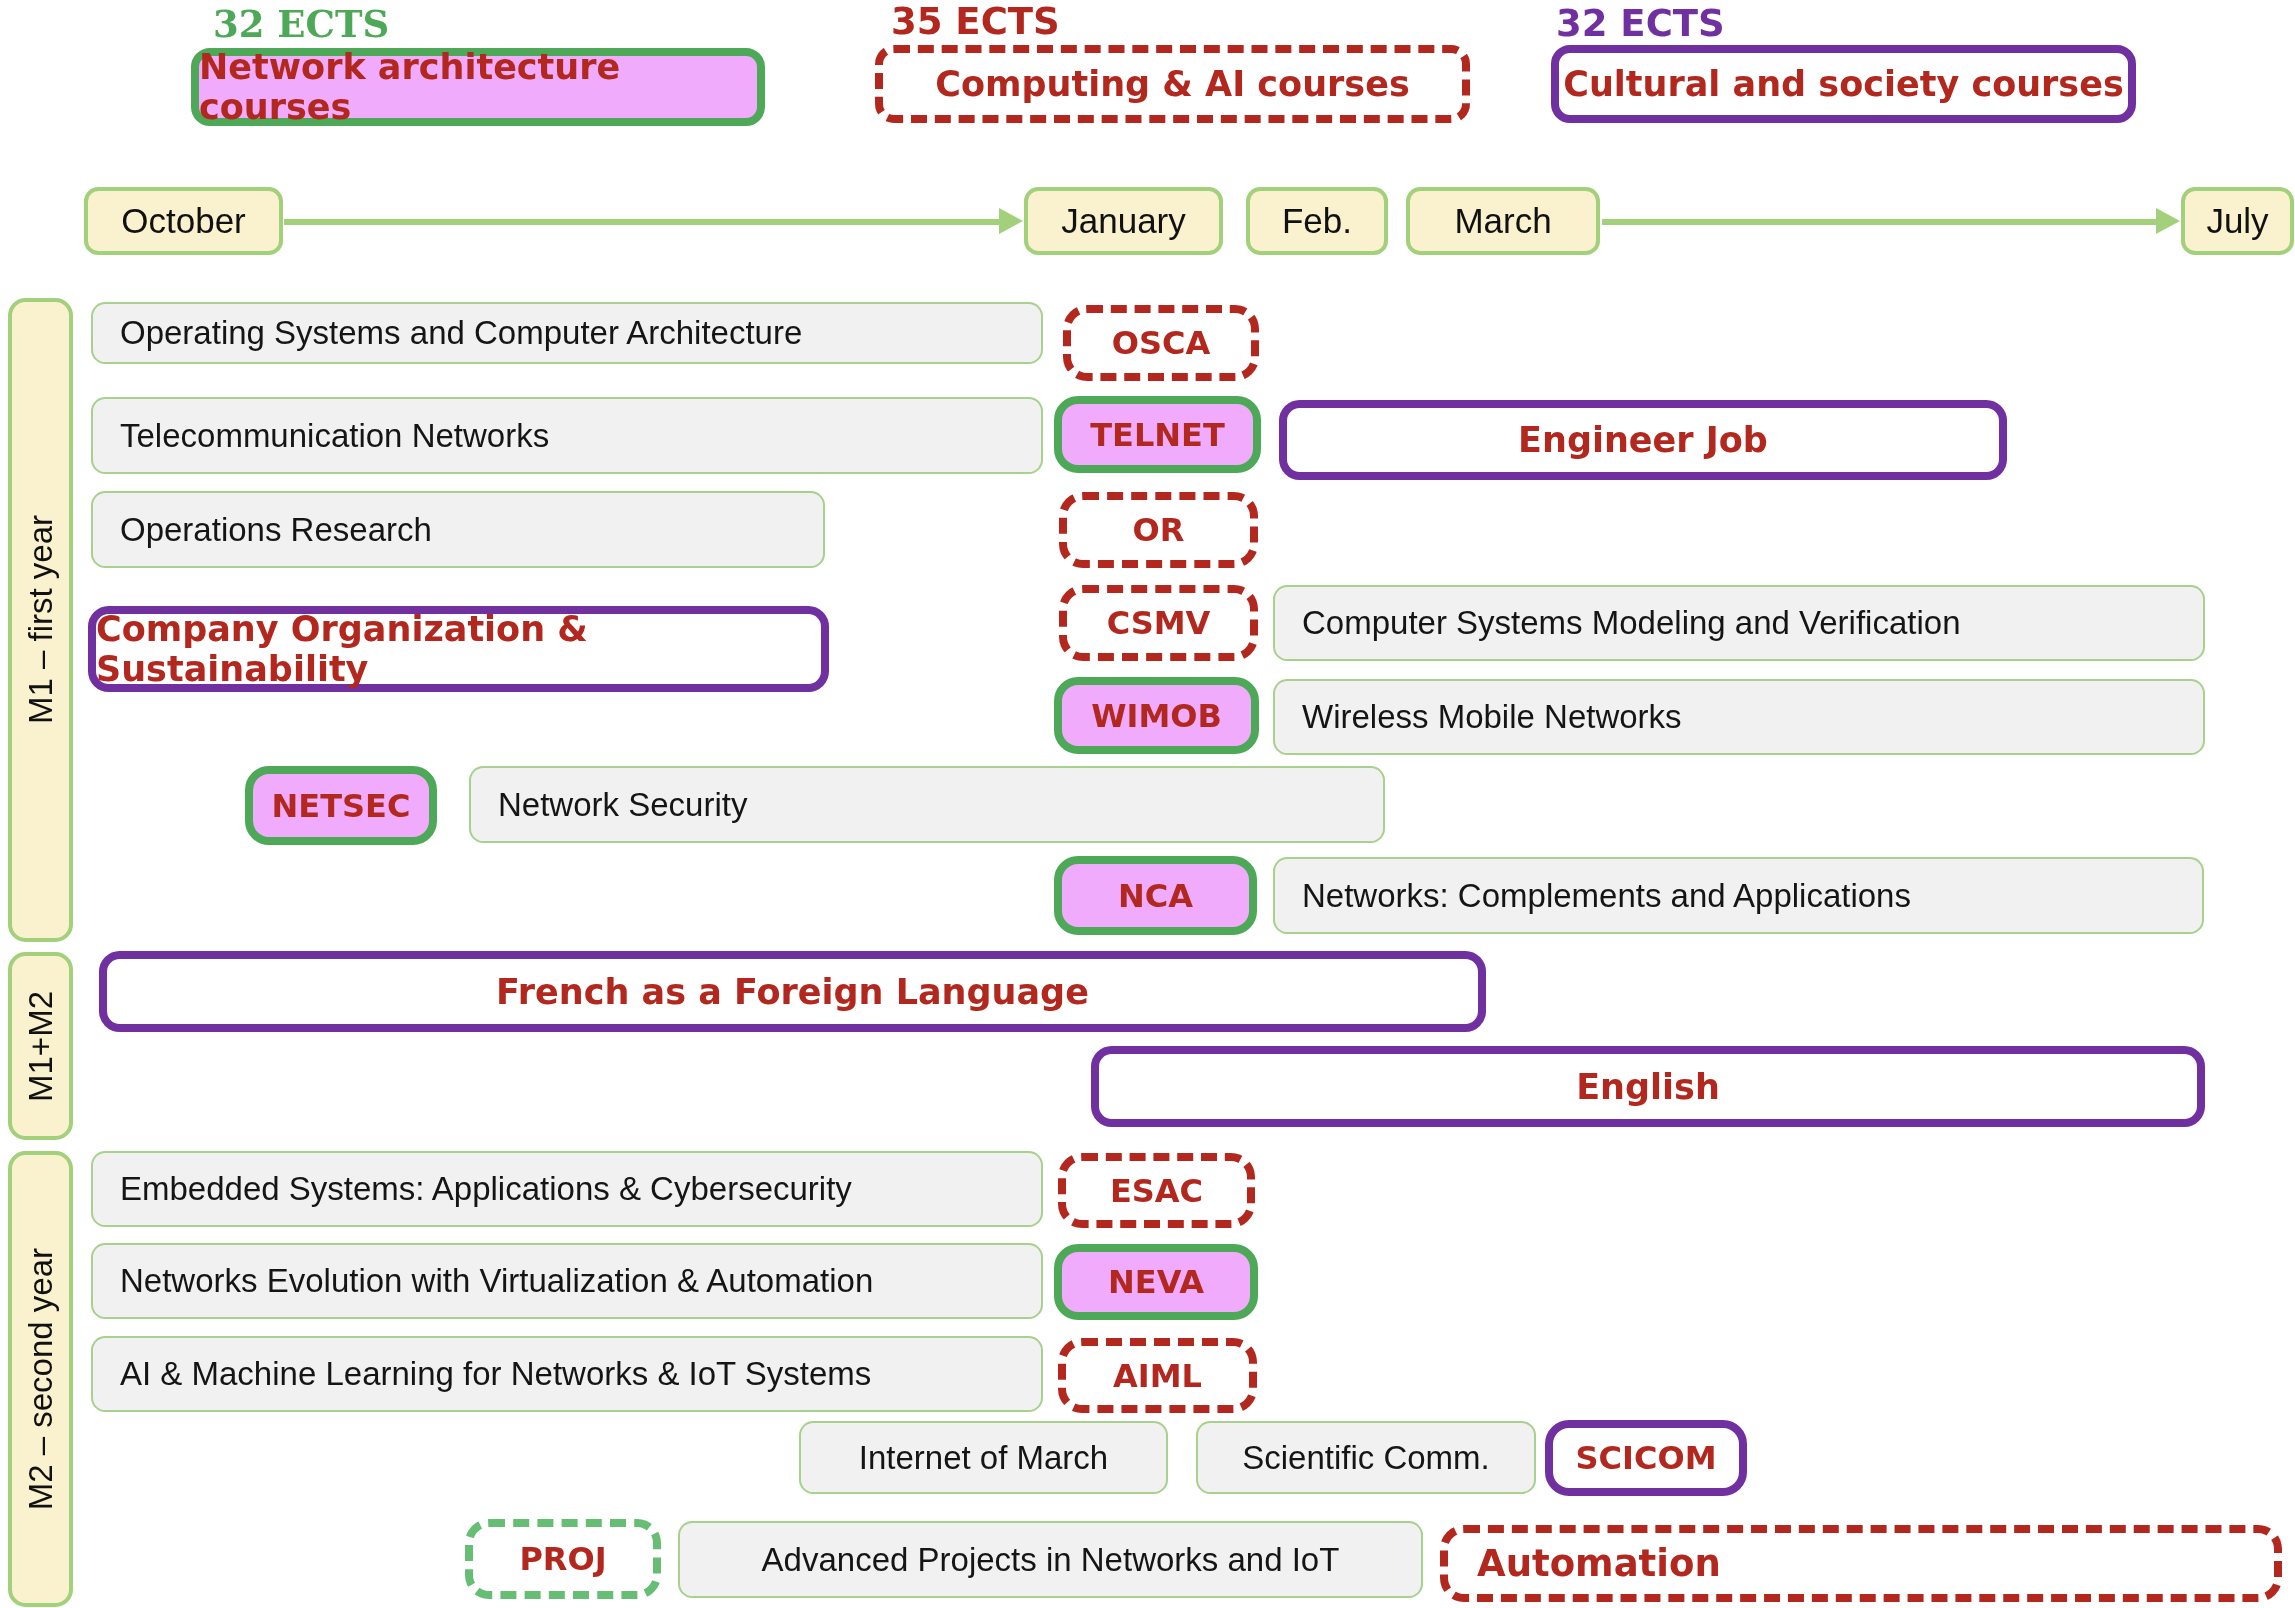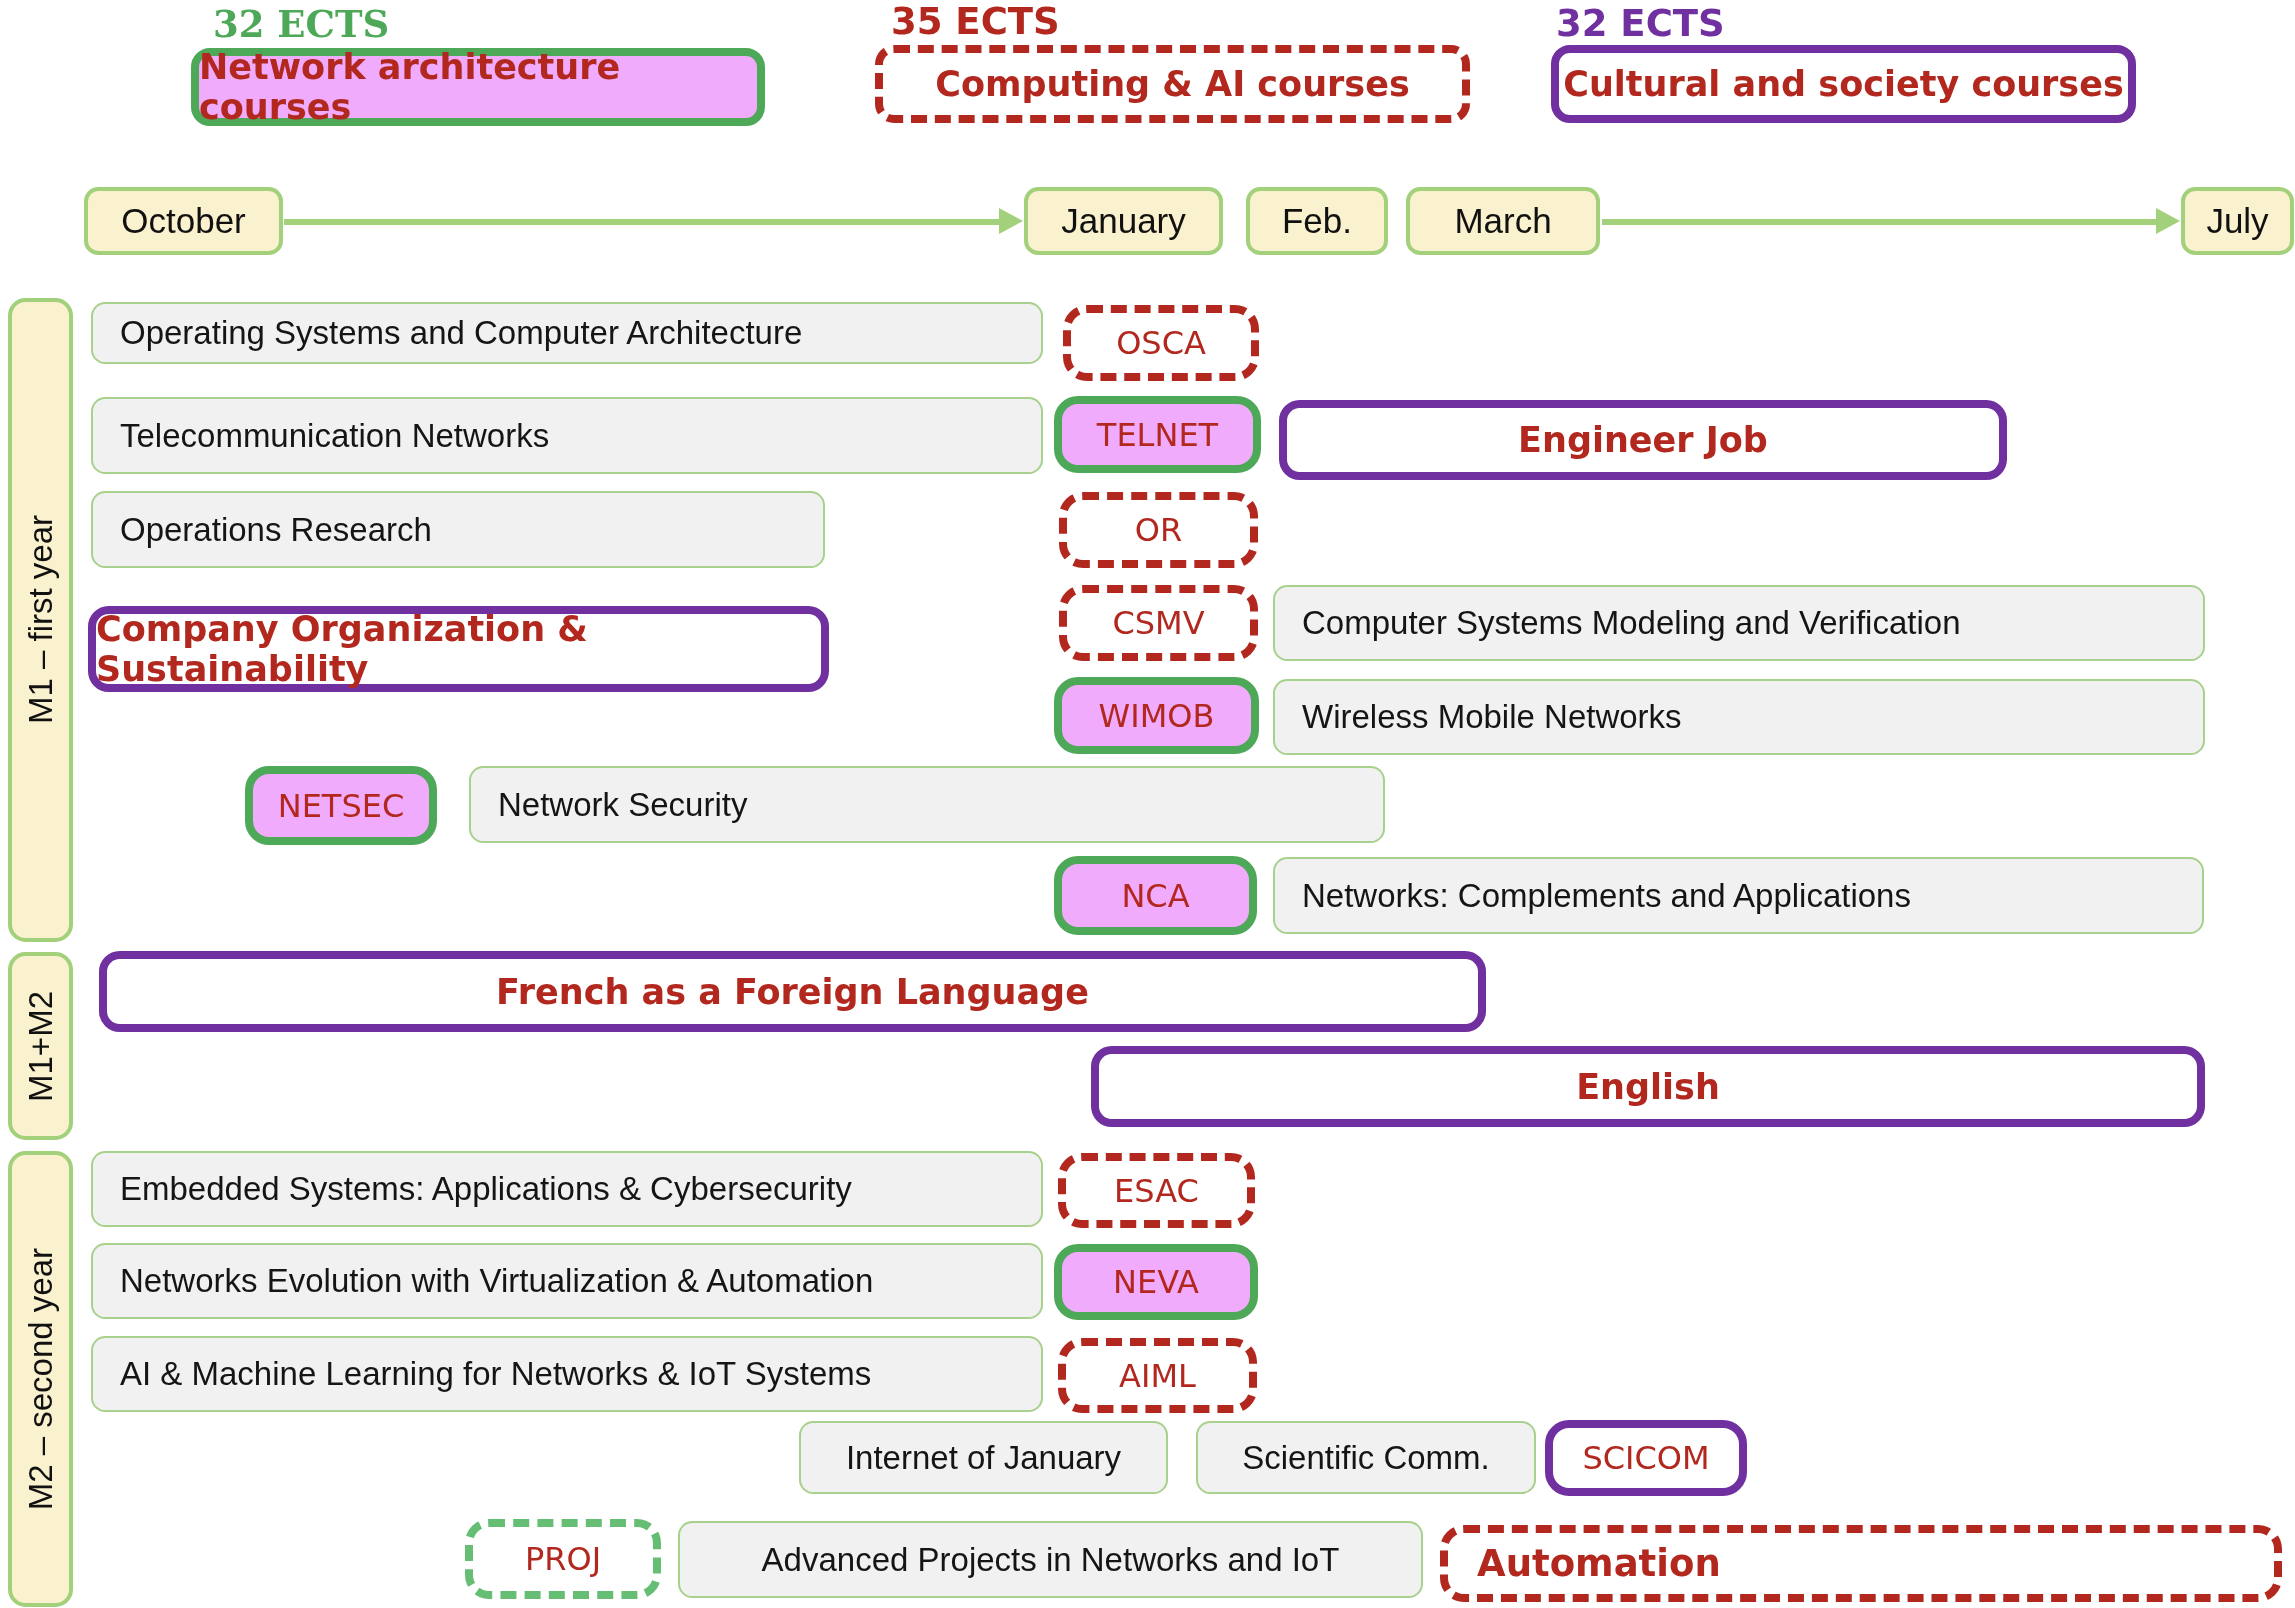--- a/index.html
+++ b/index.html
@@ -9,21 +9,21 @@
   
   .gray{background:#f1f1f1;border:2.4px solid #a9d18e;border-radius:14.3px;}
   .yellow{background:#faf2cf;border:4px solid #a3d07a;border-radius:14.3px;}
   .green{background:#f0abfc;border:8.7px solid #4da858;border-radius:24px;}
   .reddash{background:#fff;border:8.7px dashed #b3281e;border-radius:24px;}
   .greendash{background:#fff;border:8.7px dashed #66be74;border-radius:24px;}
   .purple{background:#fff;border:8.7px solid #7030a0;border-radius:20.7px;}
   
   .cname{font-size:33px;color:#151515;letter-spacing:0px;}
   .left .cname{width:100%;text-align:left;padding-left:27px;}
-  .code{font-size:32px;font-weight:normal;color:#b3281e;font-family:"DejaVu Sans",sans-serif;}
+  .code{font-size:32px;font-weight:bold;color:#b3281e;font-family:"DejaVu Sans",sans-serif;}
   .rtitle{font-size:35px;font-weight:bold;color:#b3281e;font-family:"DejaVu Sans",sans-serif;}
   .month{font-size:35px;color:#111;}
   .ects{position:absolute;font-size:37px;font-weight:bold;white-space:nowrap;}
   .ects-serif{font-family:"DejaVu Serif",serif;color:#4da858;}
   .ects-sans{font-family:"DejaVu Sans",sans-serif;}
   .vtext{writing-mode:vertical-rl;transform:rotate(180deg);font-size:33px;color:#111;white-space:nowrap;}
   .arrowline{position:absolute;background:#a3d07a;height:5.6px;}
   .arrowhead{position:absolute;width:0;height:0;border-left:24px solid #a3d07a;
              border-top:13.5px solid transparent;border-bottom:13.5px solid transparent;}
   .ileft .rtitle{width:100%;text-align:left;padding-left:29px;font-size:37px;}
@@ -155,21 +155,21 @@
   </div>
 
   <div class="b gray left" style="left:91px;top:1336px;width:952px;height:76px">
     <span class="cname">AI &amp; Machine Learning for Networks &amp; IoT Systems</span>
   </div>
   <div class="b reddash" style="left:1058px;top:1338px;width:199px;height:75px">
     <span class="code">AIML</span>
   </div>
 
   <div class="b gray" style="left:799px;top:1421px;width:369px;height:73px">
-    <span class="cname">Internet of January</span>
+    <span class="cname">Internet of March</span>
   </div>
   <div class="b gray" style="left:1196px;top:1421px;width:340px;height:73px">
     <span class="cname">Scientific Comm.</span>
   </div>
   <div class="b purple" style="left:1545px;top:1420px;width:202px;height:76px;border-radius:24px">
     <span class="code">SCICOM</span>
   </div>
 
   <div class="b greendash" style="left:465px;top:1519px;width:196px;height:80px">
     <span class="code">PROJ</span>

